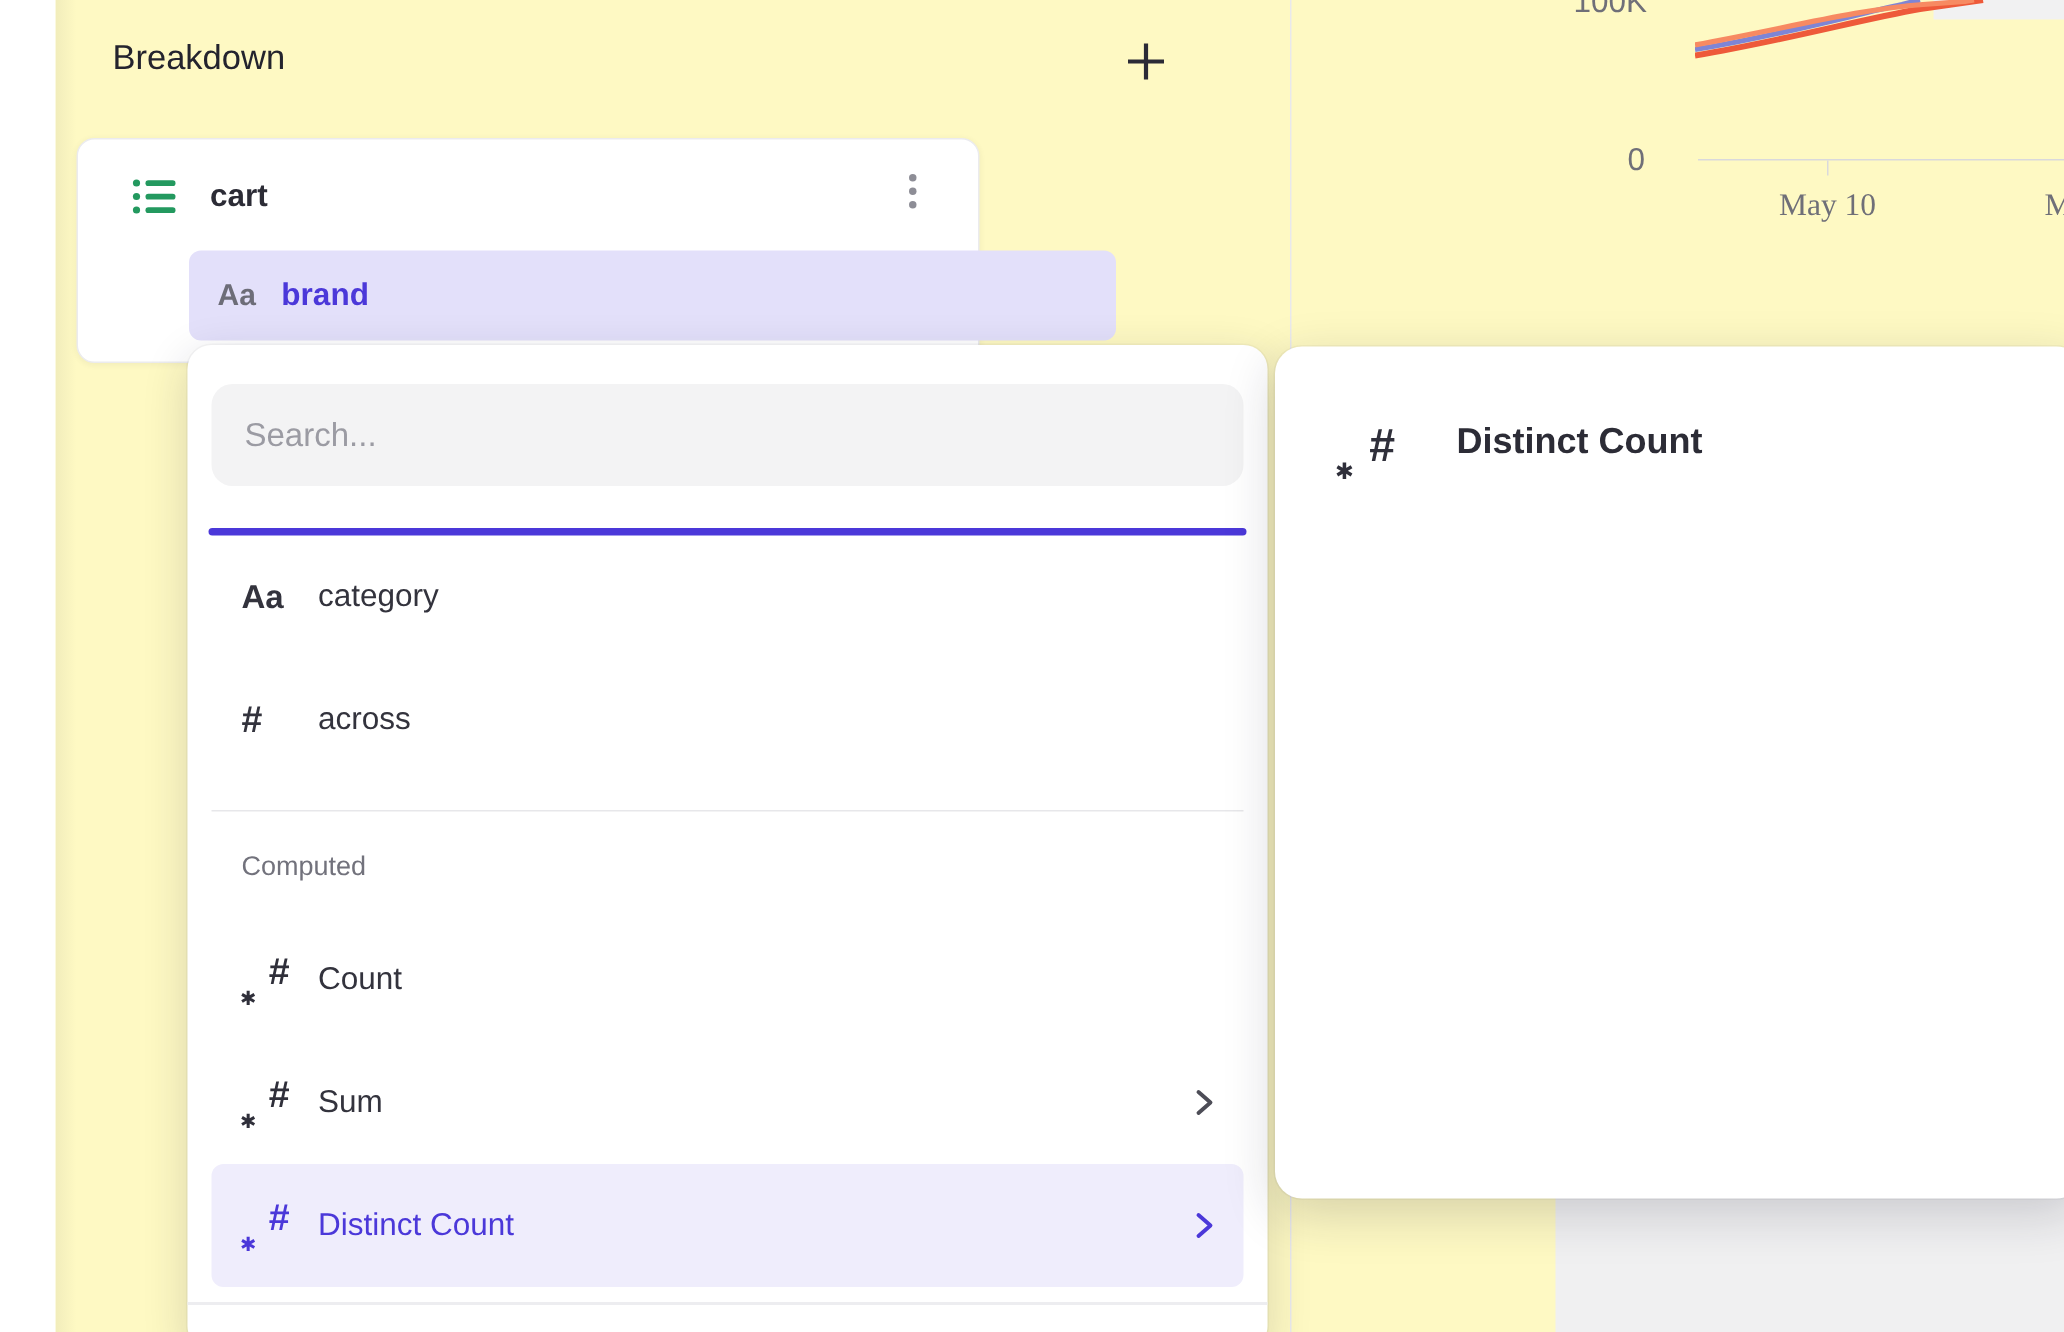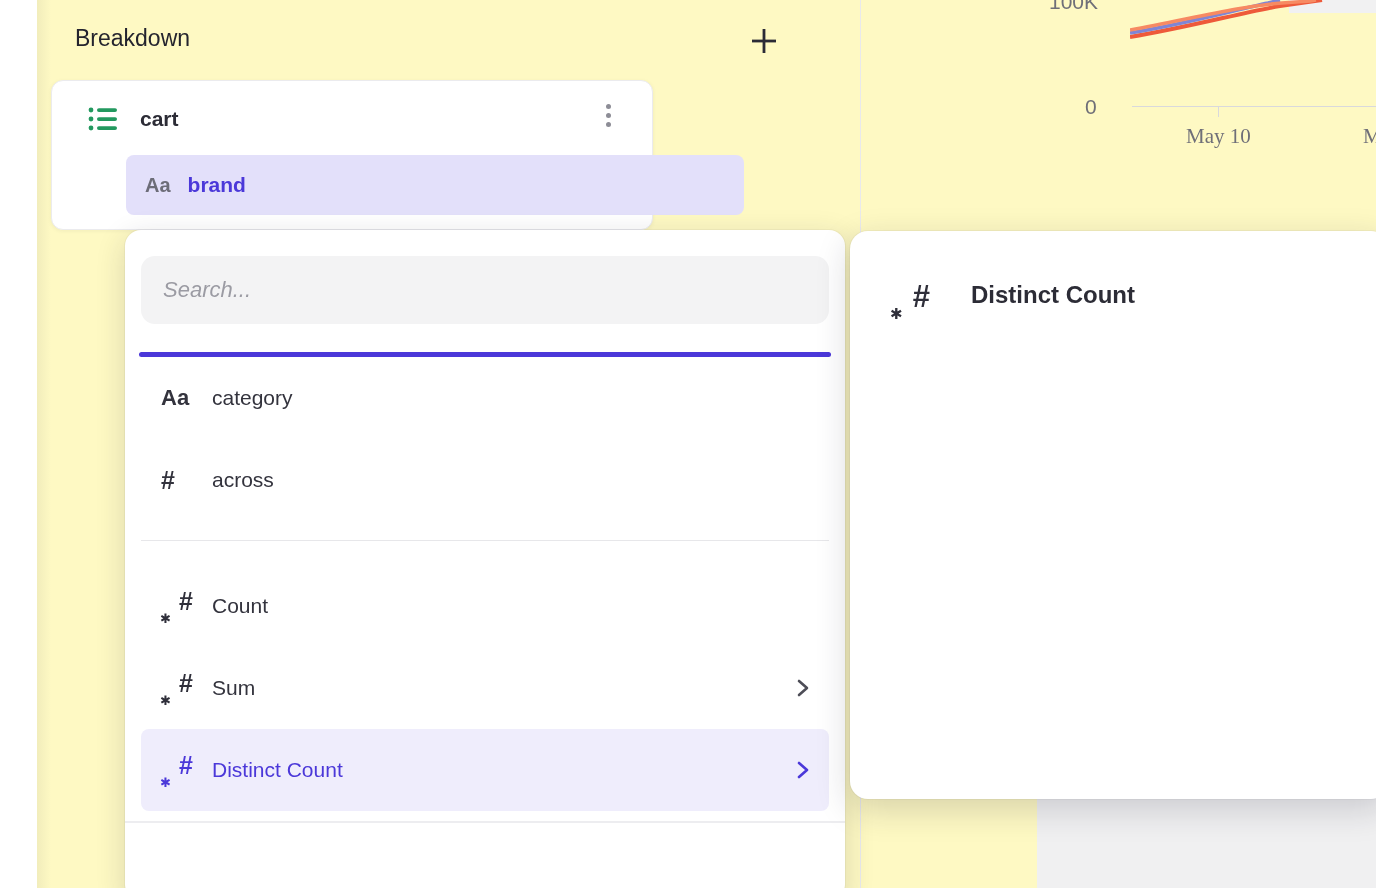--- a/index.html
+++ b/index.html
@@ -25,38 +25,38 @@
   .x-tick { position:absolute; top:107px; width:1px; height:10px; background:#d9d9dc; }
   .x-tick.t1 { left:1181px; } .x-tick.t2 { left:1356px; }
   .xlab { position:absolute; top:124px; font-size:21px; color:#6f6f78; white-space:nowrap;font-family:Liberation Serif, serif; }
   .xlab.l1 { left:1149px; } .xlab.l2 { left:1326px; }
   .chart-lines { position:absolute; left:1093px; top:0; }
   
   .bd-title { position:absolute; left:38px; top:25px; font-size:23px; font-weight:400; color:#24242e; }
   .add-btn { position:absolute; left:704px; top:18px; width:46px; height:46px; display:flex;
              align-items:center; justify-content:center; cursor:pointer; background:none; border:none; }
   
-  .bd-card { position:absolute; left:14px; top:80px; width:602px; height:150px; background:#fff;
+  .bd-card { position:absolute; left:14px; top:92px; width:602px; height:150px; background:#fff;
              border:1px solid #ebebee; border-radius:12px; box-shadow:0 1px 4px rgba(30,30,50,0.06); }
   .cart-row { position:absolute; left:36px; top:14px; width:710px; height:48px; display:flex; align-items:center; }
   .list-icon { width:30px; height:28px; flex:none; }
   .cart-label { margin-left:22px; font-size:21px; font-weight:600; color:#2c2c36; }
   .kebab { position:absolute; right:32px; top:12px; width:24px; height:44px; display:flex; flex-direction:column;
            align-items:center; justify-content:center; gap:4px; cursor:pointer; background:none; border:none; }
   .kebab i { width:5px; height:5px; border-radius:50%; background:#8d8d96; }
   .brand-chip { position:absolute; left:74px; top:74px; width:618px; height:60px; background:#e3e0fa;
                 border-radius:8px; display:flex; align-items:center; cursor:pointer; }
   .brand-chip .type-glyph { margin-left:19px; font-size:20px; font-weight:600; color:#6d6d78; }
   .brand-chip .brand-label { margin-left:17px; font-size:21px; font-weight:600; color:#4b38d9; }
   
   .dropdown { position:absolute; left:88px; top:230px; width:720px; height:670px; background:#fff;
               border-radius:16px; box-shadow:0 8px 30px rgba(30,30,50,0.16), 0 0 0 1px rgba(30,30,50,0.04); }
   .search-wrap { padding:26px 16px 0 16px; }
   .search-input { width:100%; height:68px; background:#f3f3f4; border:none; border-radius:14px;
-                  font-family:"Liberation Sans", sans-serif; font-size:22px; color:#3a3a44; padding:0 22px; outline:none;font-style:italic; }
+                  font-family:"Liberation Sans", sans-serif; font-size:22px; color:#3a3a44; padding:0 22px; outline:none; }
   .search-input::placeholder { color:#9b9ba3; }
   .tab-indicator { margin:28px 14px 0 14px; height:5px; border-radius:3px; background:#4b38d9; }
   .menu-body { padding:0 16px; }
   .menu-row { height:82px; display:flex; align-items:center; padding:0 20px; border-radius:8px; cursor:pointer; }
   .menu-row .icon-slot { width:51px; flex:none; display:flex; align-items:center; color:#33333d; }
   .menu-row .row-label { font-size:21px; font-weight:400; color:#33333d; }
   .menu-row .spacer { flex:1; }
   .glyph-aa { font-size:22px; font-weight:600; color:#33333d; }
   .glyph-hash { font-size:25px; font-weight:600; color:#33333d; }
   .menu-divider { height:1px; background:#e7e7ea; margin:19px 0 0 0; }
@@ -152,20 +152,21 @@
       </div>
 
       <div class="menu-row">
         <span class="icon-slot">
             <span class="glyph-hash">#</span>
           </span>
         <span class="row-label">across</span>
       </div>
 
       <div class="menu-divider"></div>
+      <div class="section-label">Computed</div>
 
       <div class="rows-computed">
         <div class="menu-row">
           <span class="icon-slot">
             <span class="cicon">
               <span class="cicon-star">✱</span>
               <span class="cicon-hash">#</span>
             </span>
           </span>
           <span class="row-label">Count</span>

